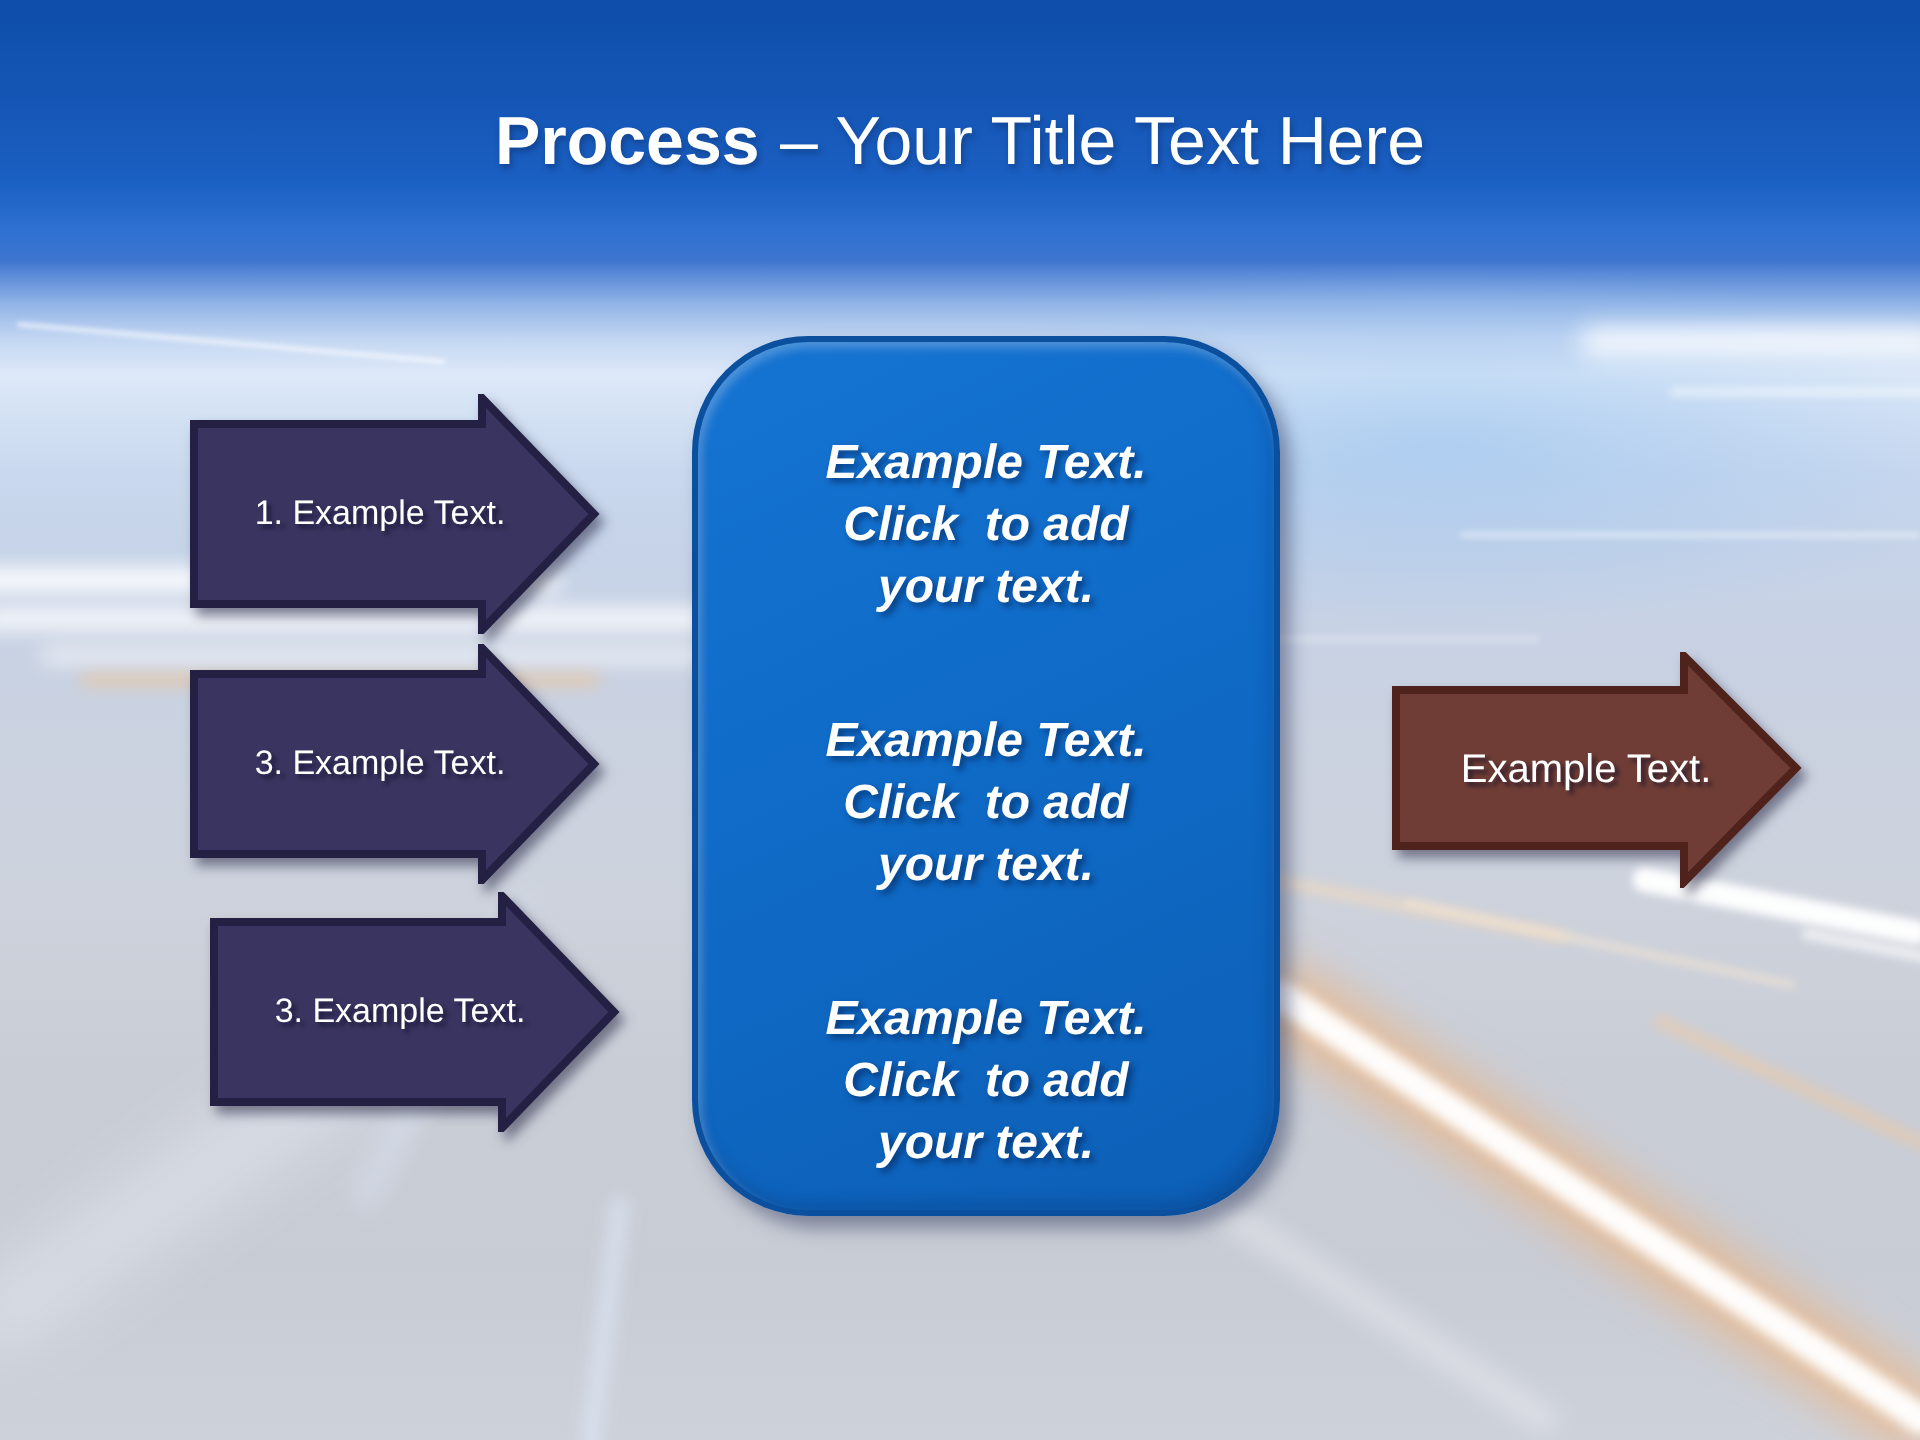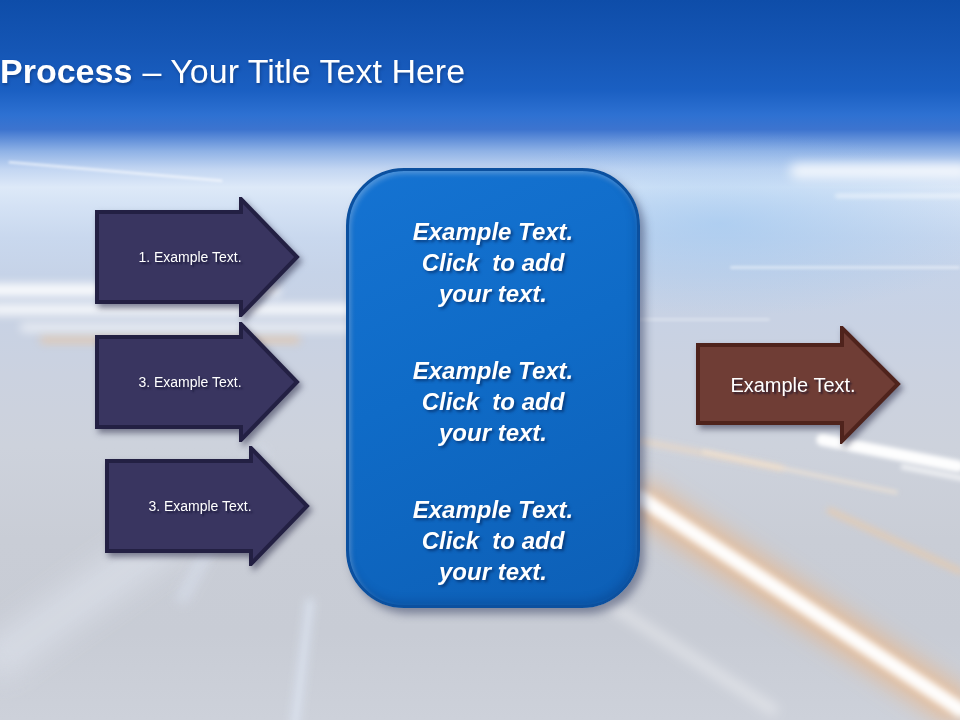--- a/index.html
+++ b/index.html
@@ -24,34 +24,34 @@
       var(--ground-low) 75%,
       #c8ccd5 88%,
       #cdd1da 100%);
   }
   .sky-tint{position:absolute;left:45%;top:18%;width:60%;height:26%;
     background:radial-gradient(ellipse at center, rgba(150,195,240,.55), rgba(150,195,240,0) 70%);
     pointer-events:none;}
   .streak{position:absolute;border-radius:10px;pointer-events:none;}
 
   .slide-title{
-    position:absolute;left:0;top:50px;width:100%;text-align:left;
+    position:absolute;left:0;top:50px;width:100%;text-align:center;
     color:var(--text-white);font-size:34px;line-height:42px;
     text-shadow:1px 2px 3px rgba(10,40,90,.45);
   }
   .slide-title .kw{font-weight:bold;}
   .slide-title .rest{font-weight:normal;margin-left:.3em;white-space:pre-wrap;}
 
   .arrow-box{position:absolute;width:206px;height:120px;}
   .arrow-box svg{position:absolute;left:0;top:0;width:100%;height:100%;
     filter:drop-shadow(3px 4px 3px rgba(25,25,55,.5));}
   .arrow-box .lbl{
     position:absolute;left:0;top:0;width:100%;height:100%;
     display:flex;align-items:center;justify-content:center;
-    color:var(--text-white);font-size:14px;
+    color:var(--text-white);font-size:17px;
     text-shadow:2px 2px 2px rgba(10,10,40,.65);
     transform:translateX(-8px);
   }
   .arrow-navy polygon{fill:var(--navy-fill);stroke:var(--navy-edge);stroke-width:4;}
   .arrow-maroon polygon{fill:var(--maroon-fill);stroke:var(--maroon-edge);stroke-width:4;}
   .arrow-1{left:95px;top:197px;}
   .arrow-2{left:95px;top:322px;}
   .arrow-3{left:105px;top:446px;}
   .arrow-out{left:696px;top:326px;height:118px;}
   .arrow-out .lbl{transform:translateX(-6px);font-size:20px;}

